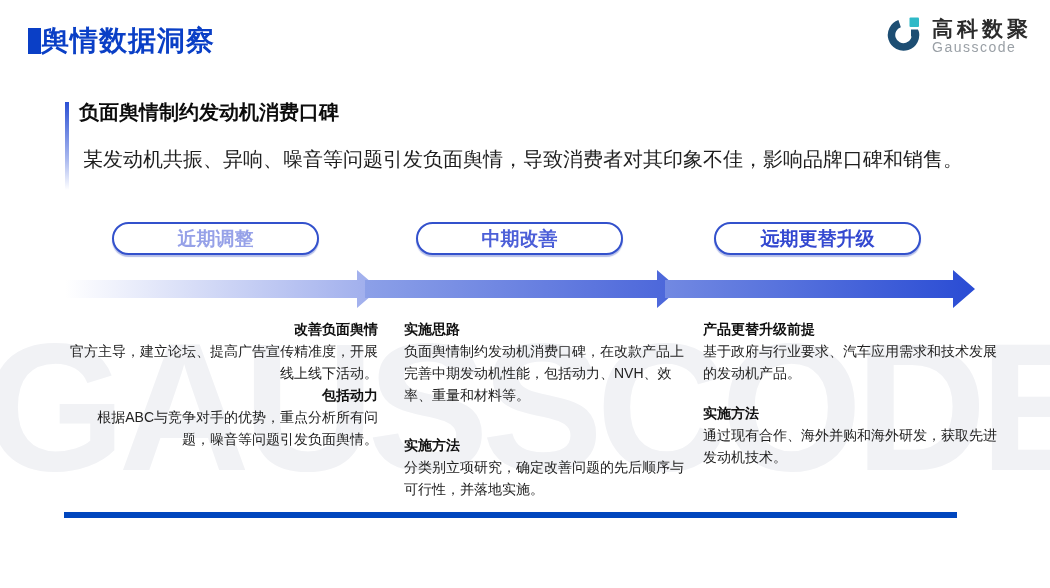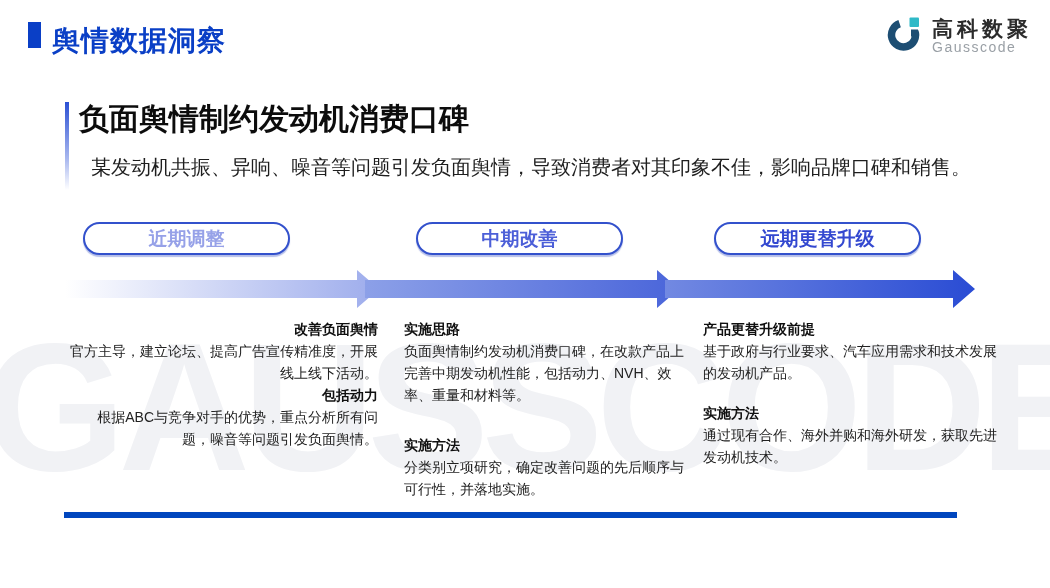--- a/index.html
+++ b/index.html
@@ -7,41 +7,41 @@
     position:relative; width:1050px; height:588px; background:#ffffff; overflow:hidden;
     font-family:"Liberation Sans","DejaVu Sans",sans-serif; color:#1c1c1c;
   }
   
   .watermark{
     position:absolute; left:-16px; top:316px; z-index:0;
     font-size:182px; font-weight:700; line-height:1; letter-spacing:-7px;
     color:#f1f2f5; white-space:nowrap; user-select:none;
   }
   
-  .header-title{position:absolute; left:28px; top:22px; display:flex; gap:11px; z-index:2;}
+  .header-title{position:absolute; left:28px; top:22px; display:flex; align-items:center; z-index:2;}
   .title-bullet{width:13px; height:26px; background:#0a3fc6;}
   .page-title{margin:0; font-size:28px; font-weight:bold; color:#0a3fc6; letter-spacing:1px;}
   .logo{position:absolute; right:18px; top:16px; display:flex; align-items:center; gap:9px; z-index:2;}
   .logo-text{display:flex; flex-direction:column;}
   .logo-name{font-size:21px; font-weight:600; color:#2b2b2b; letter-spacing:4px; line-height:1.1;}
   .logo-sub{font-size:14px; color:#9aa0a6; letter-spacing:1.5px; line-height:1.1;}
   
   .lead-bar{position:absolute; left:65px; top:102px; width:4px; height:88px; z-index:1;
     background:linear-gradient(#2b50d4, #a9b8ef 65%, rgba(255,255,255,0));}
-  .heading{position:absolute; left:79px; top:99px; margin:0; font-size:30px; font-weight:bold; color:#0c0c0c; z-index:1;}
-  .subheading{position:absolute; left:79px; top:142px; margin:12px; font-size:20px; color:#1e1e1e; width:930px; z-index:1;}
+  .heading{position:absolute; left:79px; top:99px; margin:0; font-size:20px; font-weight:bold; color:#0c0c0c; z-index:1;}
+  .subheading{position:absolute; left:79px; top:142px; margin:4px; font-size:20px; color:#1e1e1e; width:930px; z-index:1;}
   
   .pill{
     position:absolute; top:222px; width:203px; height:29px; z-index:1;
     border:2px solid #3351cc; border-radius:17px; background:#ffffff;
     display:flex; align-items:center; justify-content:center;
     font-size:19px; font-weight:bold;
     box-shadow:0 2px 1px rgba(42,70,190,.35);
   }
-  .pill-1{left:83px; color:#96a1e8;font-family:Liberation Mono, monospace;}
+  .pill-1{left:112px; color:#96a1e8;font-family:Liberation Mono, monospace;}
   .pill-2{left:416px; color:#4c5fd8;}
   .pill-3{left:714px; color:#3348d0;}
   
   .arrow-svg{position:absolute; left:65px; top:267px; z-index:1;}
   
   .col{position:absolute; top:318px; z-index:1; font-size:14px; line-height:22px; color:#1c1c1c;}
   .col-1{left:70px;  width:308px;text-align:right;}
   .col-2{left:404px; width:290px;}
   .col-3{left:703px; width:300px;}
   .sec-title{font-weight:bold; color:#101010;}

